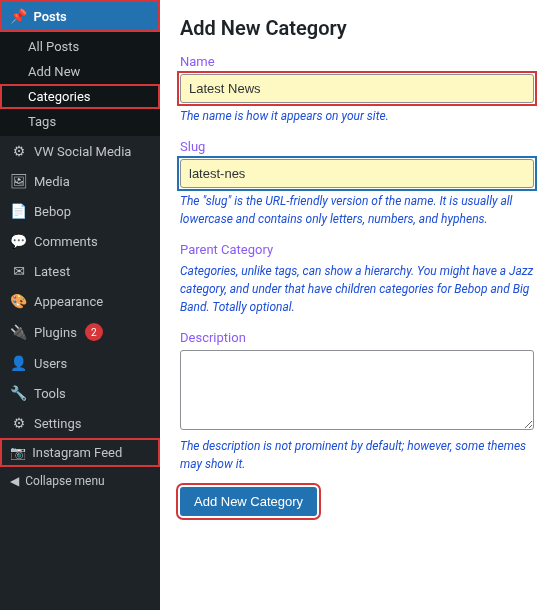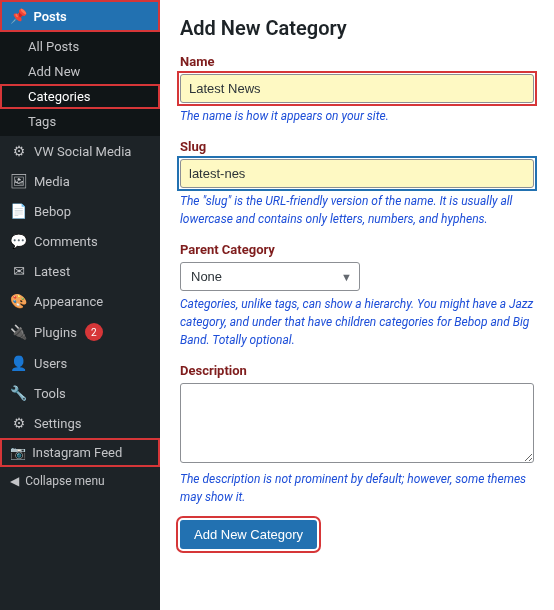--- a/index.html
+++ b/index.html
@@ -122,22 +122,22 @@
 
     .page-title {
       font-size: 20px;
       font-weight: 600;
       color: #1d2327;
       margin-bottom: 14px;
     }
 
     .field-label {
       font-size: 13px;
-      font-weight: 700;
-      color: #7f1d1d;
+      font-weight: 400;
+      color: #8b5cf6;
       margin-bottom: 5px;
     }
 
     .field-description {
       font-size: 12px;
       color: #1d4ed8;
       font-style: italic;
       margin-top: 4px;
       line-height: 1.5;
     }
@@ -311,26 +311,20 @@
     <div class="field-label">Slug</div>
     <div class="slug-input-wrapper">
       <input type="text" class="text-input" value="latest-nes" style="">
     </div>
     <div class="field-description">The "slug" is the URL-friendly version of the name. It is usually all lowercase and contains only letters, numbers, and hyphens.</div>
   </div>
 
   
   <div class="field-group">
     <div class="field-label">Parent Category</div>
-    <div class="select-wrapper">
-      <select>
-        <option>None</option>
-      </select>
-      <span class="chevron">▼</span>
-    </div>
     <div class="field-description">Categories, unlike tags, can show a hierarchy. You might have a Jazz category, and under that have children categories for Bebop and Big Band. Totally optional.</div>
   </div>
 
   
   <div class="field-group">
     <div class="field-label">Description</div>
     <textarea class="textarea-field" style=""></textarea>
     <div class="field-description">The description is not prominent by default; however, some themes may show it.</div>
   </div>
 

